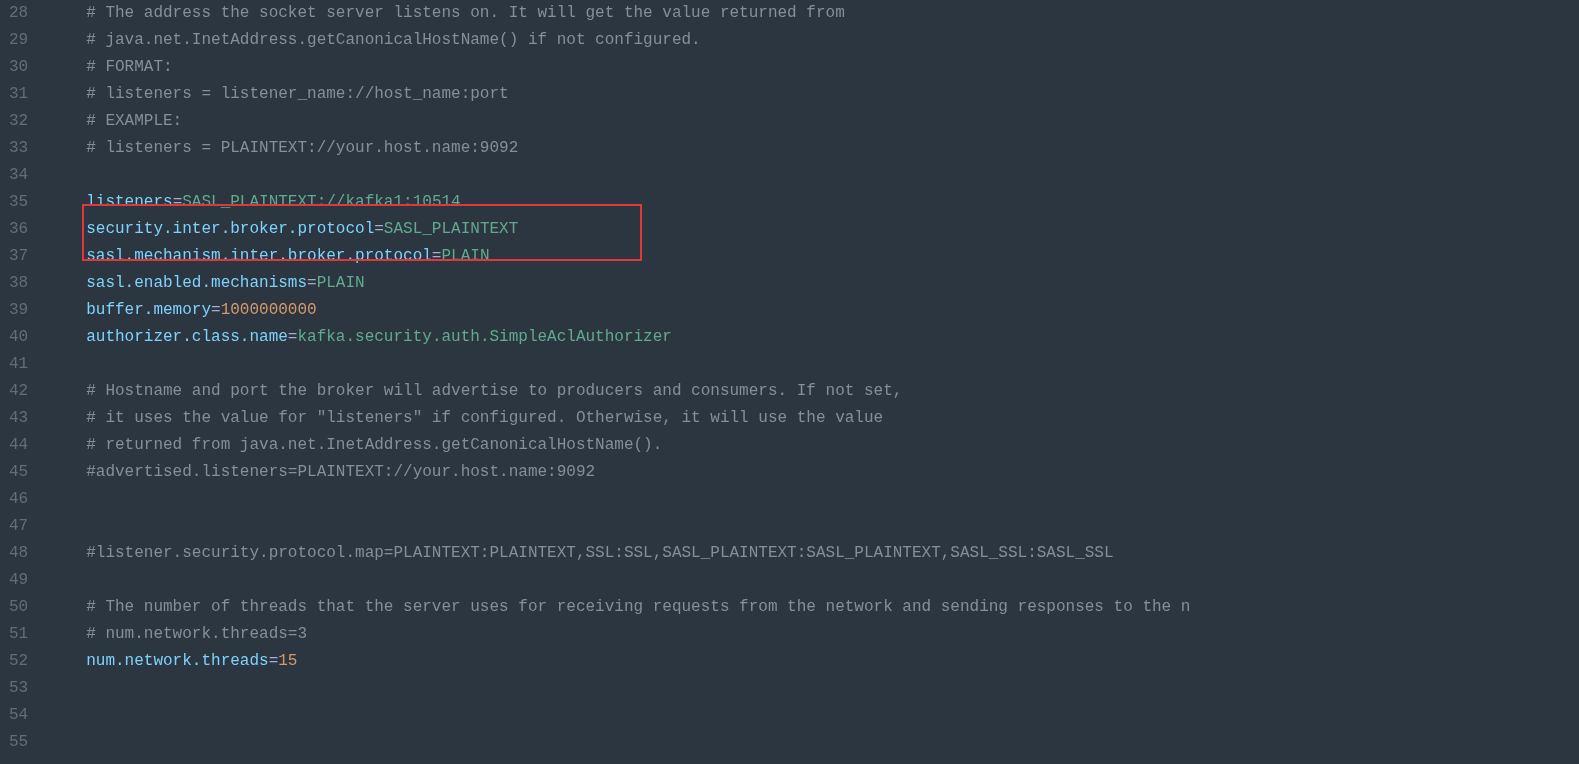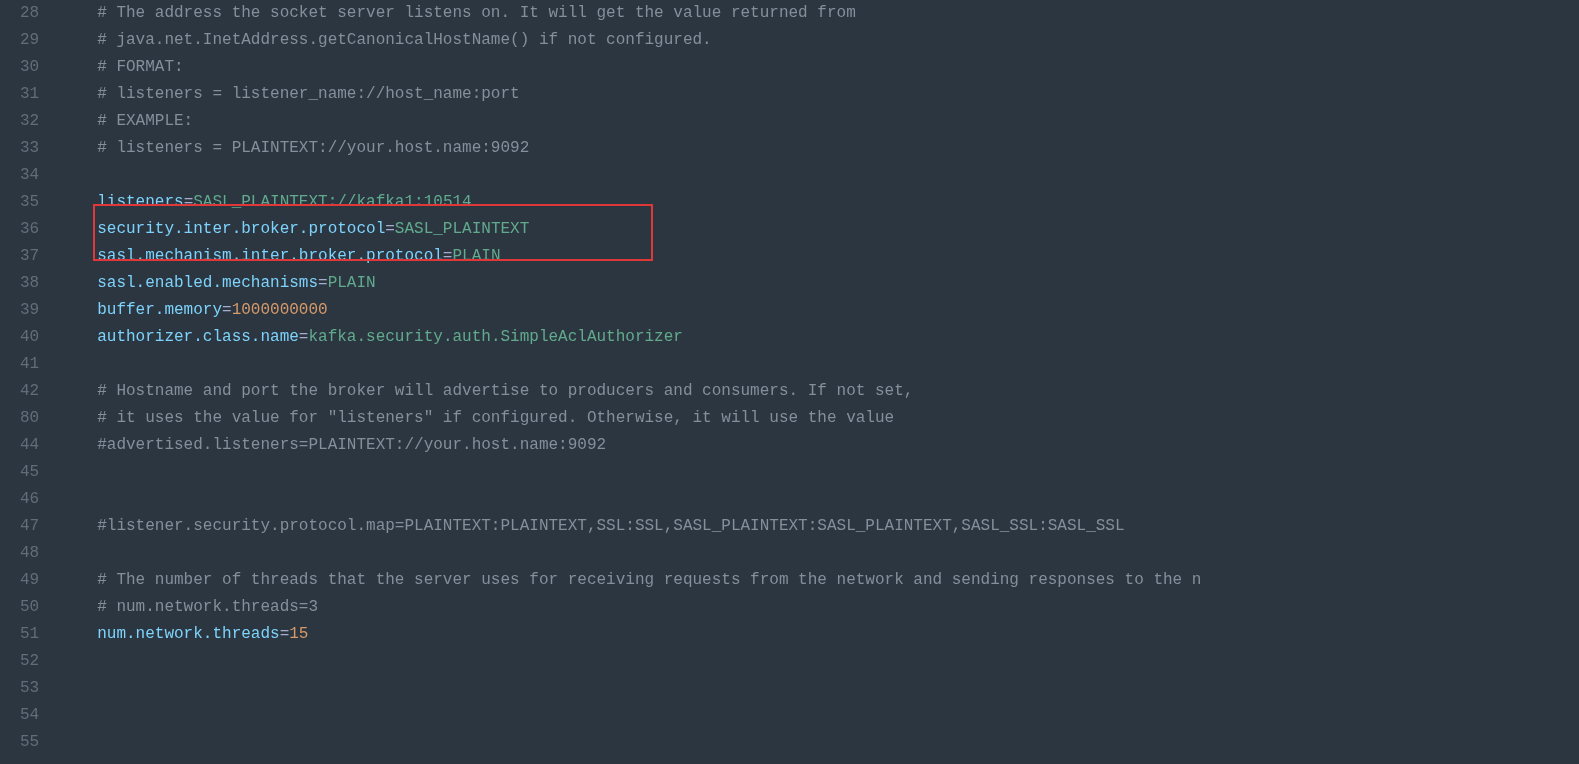--- a/index.html
+++ b/index.html
@@ -15,21 +15,21 @@
   }
   .editor {
     display: flex;
     width: 100%;
     position: relative;
   }
   .gutter {
     flex: 0 0 auto;
     text-align: right;
     padding-right: 18px;
-    padding-left: 20px;
+    padding-left: 9px;
     color: #636d79;
     user-select: none;
   }
   .code {
     flex: 1 1 auto;
     color: #cfd2d5;
     position: relative;
     margin-left: 40px;
   }
   .line { height: 27px; }
@@ -58,21 +58,21 @@
       <div class="line">33</div>
       <div class="line">34</div>
       <div class="line">35</div>
       <div class="line">36</div>
       <div class="line">37</div>
       <div class="line">38</div>
       <div class="line">39</div>
       <div class="line">40</div>
       <div class="line">41</div>
       <div class="line">42</div>
-      <div class="line">80</div>
+      <div class="line">43</div>
       <div class="line">44</div>
       <div class="line">45</div>
       <div class="line">46</div>
       <div class="line">47</div>
       <div class="line">48</div>
       <div class="line">49</div>
       <div class="line">50</div>
       <div class="line">51</div>
       <div class="line">52</div>
       <div class="line">53</div>
@@ -90,20 +90,21 @@
       <div class="line"></div>
       <div class="line"><span class="c-key">listeners</span><span class="c-eq">=</span><span class="c-val-teal">SASL_PLAINTEXT://kafka1:10514</span></div>
       <div class="line"><span class="c-key">security.inter.broker.protocol</span><span class="c-eq">=</span><span class="c-val-teal">SASL_PLAINTEXT</span></div>
       <div class="line"><span class="c-key">sasl.mechanism.inter.broker.protocol</span><span class="c-eq">=</span><span class="c-val-teal">PLAIN</span></div>
       <div class="line"><span class="c-key">sasl.enabled.mechanisms</span><span class="c-eq">=</span><span class="c-val-teal">PLAIN</span></div>
       <div class="line"><span class="c-key">buffer.memory</span><span class="c-eq">=</span><span class="c-num">1000000000</span></div>
       <div class="line"><span class="c-key">authorizer.class.name</span><span class="c-eq">=</span><span class="c-val-teal">kafka.security.auth.SimpleAclAuthorizer</span></div>
       <div class="line"></div>
       <div class="line"><span class="c-comment"># Hostname and port the broker will advertise to producers and consumers. If not set,</span></div>
       <div class="line"><span class="c-comment"># it uses the value for "listeners" if configured.  Otherwise, it will use the value</span></div>
+      <div class="line"><span class="c-comment"># returned from java.net.InetAddress.getCanonicalHostName().</span></div>
       <div class="line"><span class="c-comment">#advertised.listeners=PLAINTEXT://your.host.name:9092</span></div>
       <div class="line"></div>
       <div class="line"></div>
       <div class="line"><span class="c-comment">#listener.security.protocol.map=PLAINTEXT:PLAINTEXT,SSL:SSL,SASL_PLAINTEXT:SASL_PLAINTEXT,SASL_SSL:SASL_SSL</span></div>
       <div class="line"></div>
       <div class="line"><span class="c-comment"># The number of threads that the server uses for receiving requests from the network and sending responses to the n</span></div>
       <div class="line"><span class="c-comment"># num.network.threads=3</span></div>
       <div class="line"><span class="c-key">num.network.threads</span><span class="c-eq">=</span><span class="c-num">15</span></div>
     </div>
 </div>

